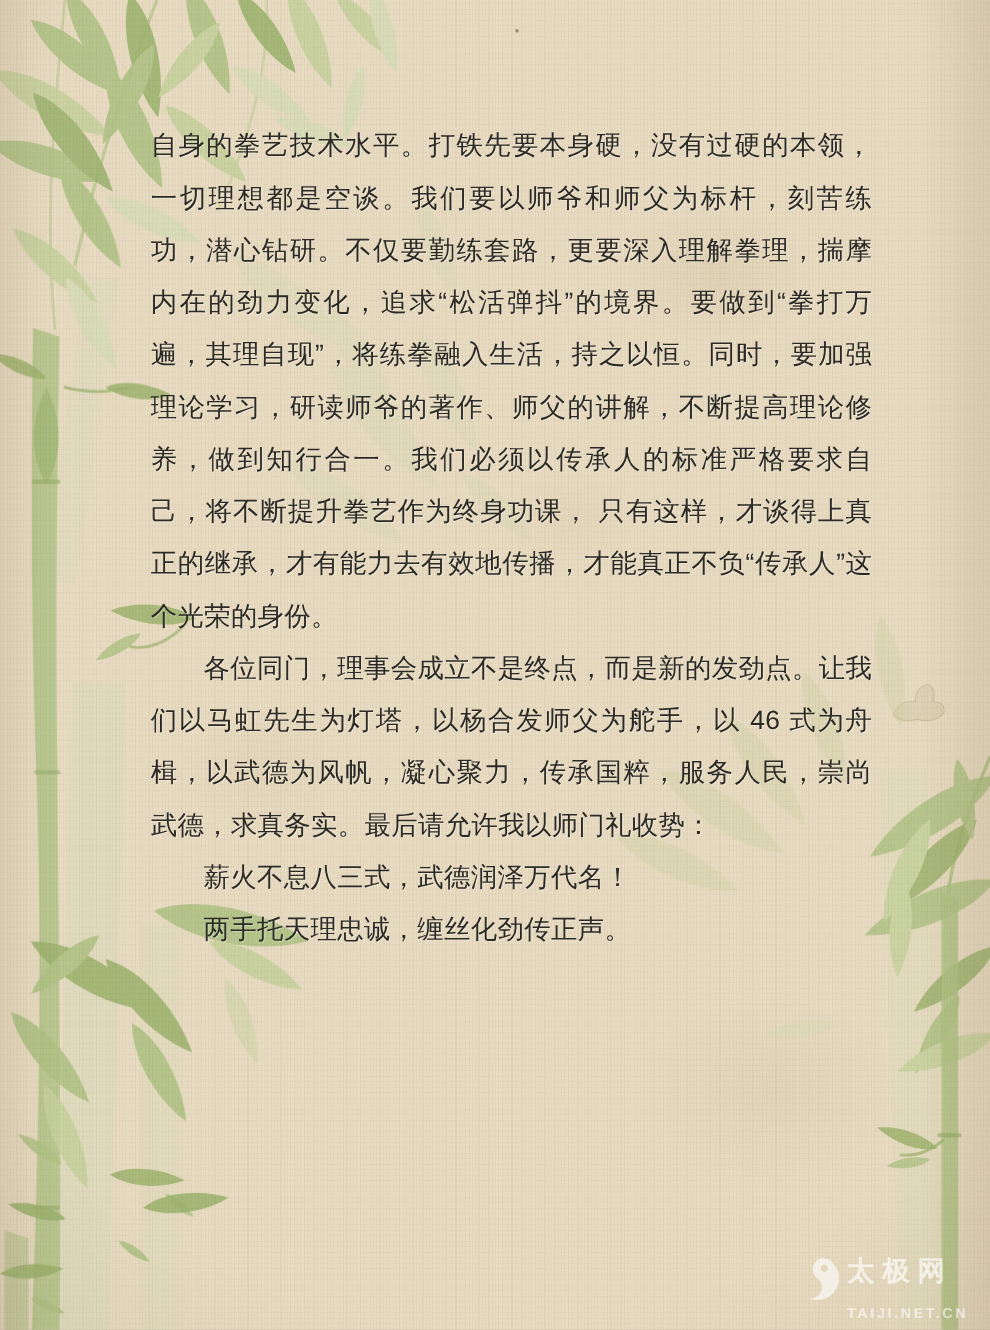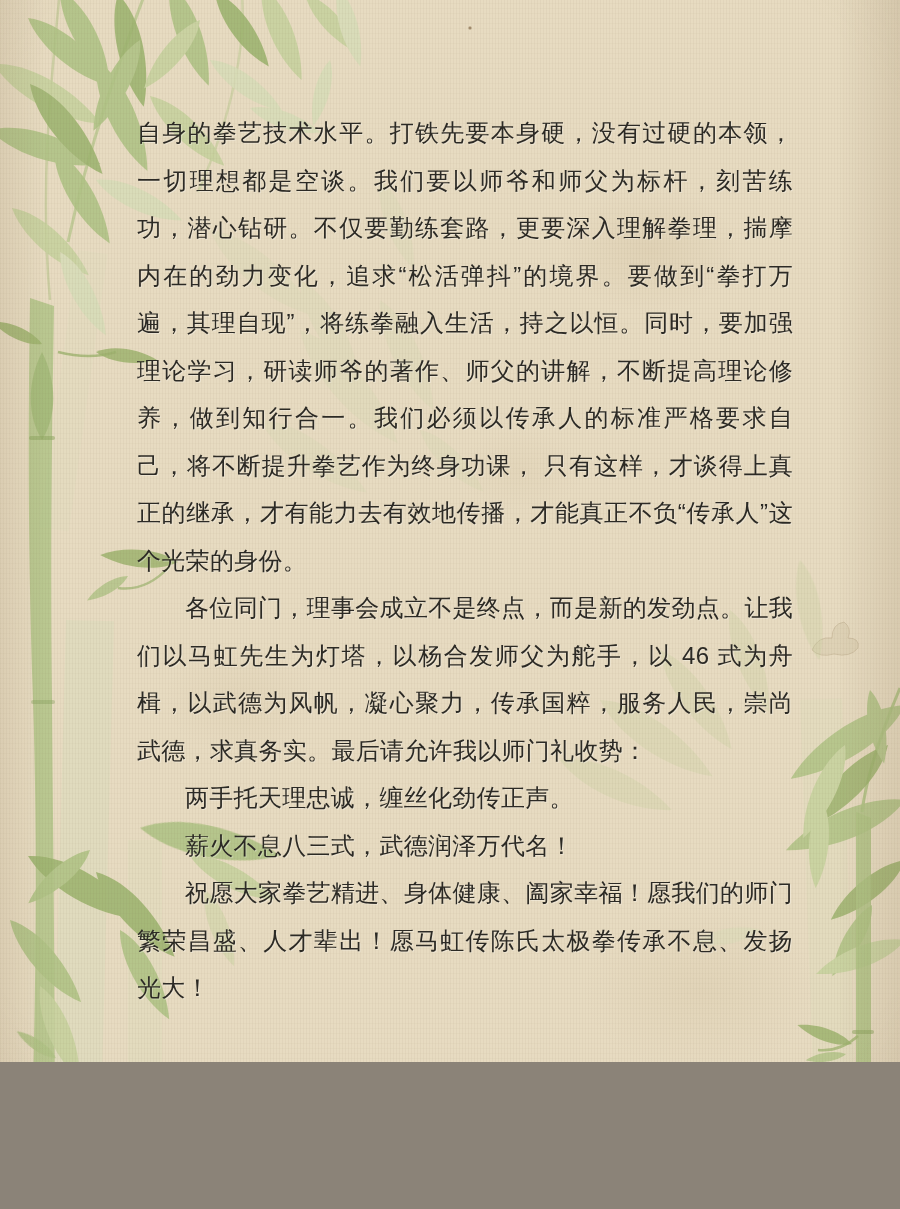--- a/index.html
+++ b/index.html
@@ -1,17 +1,17 @@
 <!DOCTYPE html>
 <html><head>
 <meta charset="utf-8">
 <style>
   html,body{margin:0;padding:0;background:#8b8378;}
   .page{
-    position:relative;width:900px;height:1062px;overflow:hidden;
+    position:relative;width:900px;height:1209px;overflow:hidden;
     font-family:"Liberation Sans","DejaVu Sans",sans-serif;
     background:
       radial-gradient(3px 3px at 470px 28px, rgba(95,65,30,.75), rgba(95,65,30,0) 75%),
       radial-gradient(130px 90px at 650px 250px, rgba(160,130,85,.10), rgba(160,130,85,0) 70%),
       radial-gradient(170px 120px at 700px 990px, rgba(160,130,85,.08), rgba(160,130,85,0) 70%),
       radial-gradient(110px 80px at 240px 700px, rgba(165,135,90,.07), rgba(165,135,90,0) 70%),
       radial-gradient(90px 60px at 520px 470px, rgba(165,135,90,.06), rgba(165,135,90,0) 70%),
       linear-gradient(#e7dbc1,#e7dbc1);
   }
   .decor{position:absolute;left:0;top:0;width:900px;height:1209px;}
@@ -172,23 +172,22 @@
       <use href="#lf" fill="#9db36f" transform="translate(852,1044) rotate(200) scale(0.85)" opacity="0.85"></use>
       <use href="#lf" fill="#afc285" transform="translate(846,1054) rotate(172) scale(0.6)" opacity="0.8"></use>
     </g>
   </svg>
 
   <div class="texture"></div>
 
   <div class="doc">
     <p>自身的拳艺技术水平。打铁先要本身硬，没有过硬的本领，一切理想都是空谈。我们要以师爷和师父为标杆，刻苦练功，潜心钻研。不仅要勤练套路，更要深入理解拳理，揣摩内在的劲力变化，追求“松活弹抖”的境界。要做到“拳打万遍，其理自现”，将练拳融入生活，持之以恒。同时，要加强理论学习，研读师爷的著作、师父的讲解，不断提高理论修养，做到知行合一。我们必须以传承人的标准严格要求自己，将不断提升拳艺作为终身功课， 只有这样，才谈得上真正的继承，才有能力去有效地传播，才能真正不负“传承人”这个光荣的身份。</p>
     <p class="indent">各位同门，理事会成立不是终点，而是新的发劲点。让我们以马虹先生为灯塔，以杨合发师父为舵手，以 46 式为舟楫，以武德为风帆，凝心聚力，传承国粹，服务人民，崇尚武德，求真务实。最后请允许我以师门礼收势：</p>
+    <p class="indent">薪火不息八三式，武德润泽万代名！</p>
     <p class="indent">两手托天理忠诚，缠丝化劲传正声。</p>
-    <p class="indent">薪火不息八三式，武德润泽万代名！</p>
-    <p class="indent">祝愿大家拳艺精进、身体健康、阖家幸福！愿我们的师门繁荣昌盛、人才辈出！愿马虹传陈氏太极拳传承不息、发扬光大！</p>
   </div>
 
   <div class="sign">
   </div>
 
   <div class="wm">
     <svg class="logo" viewBox="0 0 44 44" aria-hidden="true">
       <circle cx="22" cy="22" r="20" fill="#ffffff" opacity="0.62" mask="url(#wm-tj)"></circle>
       <defs>
         <mask id="wm-tj">

